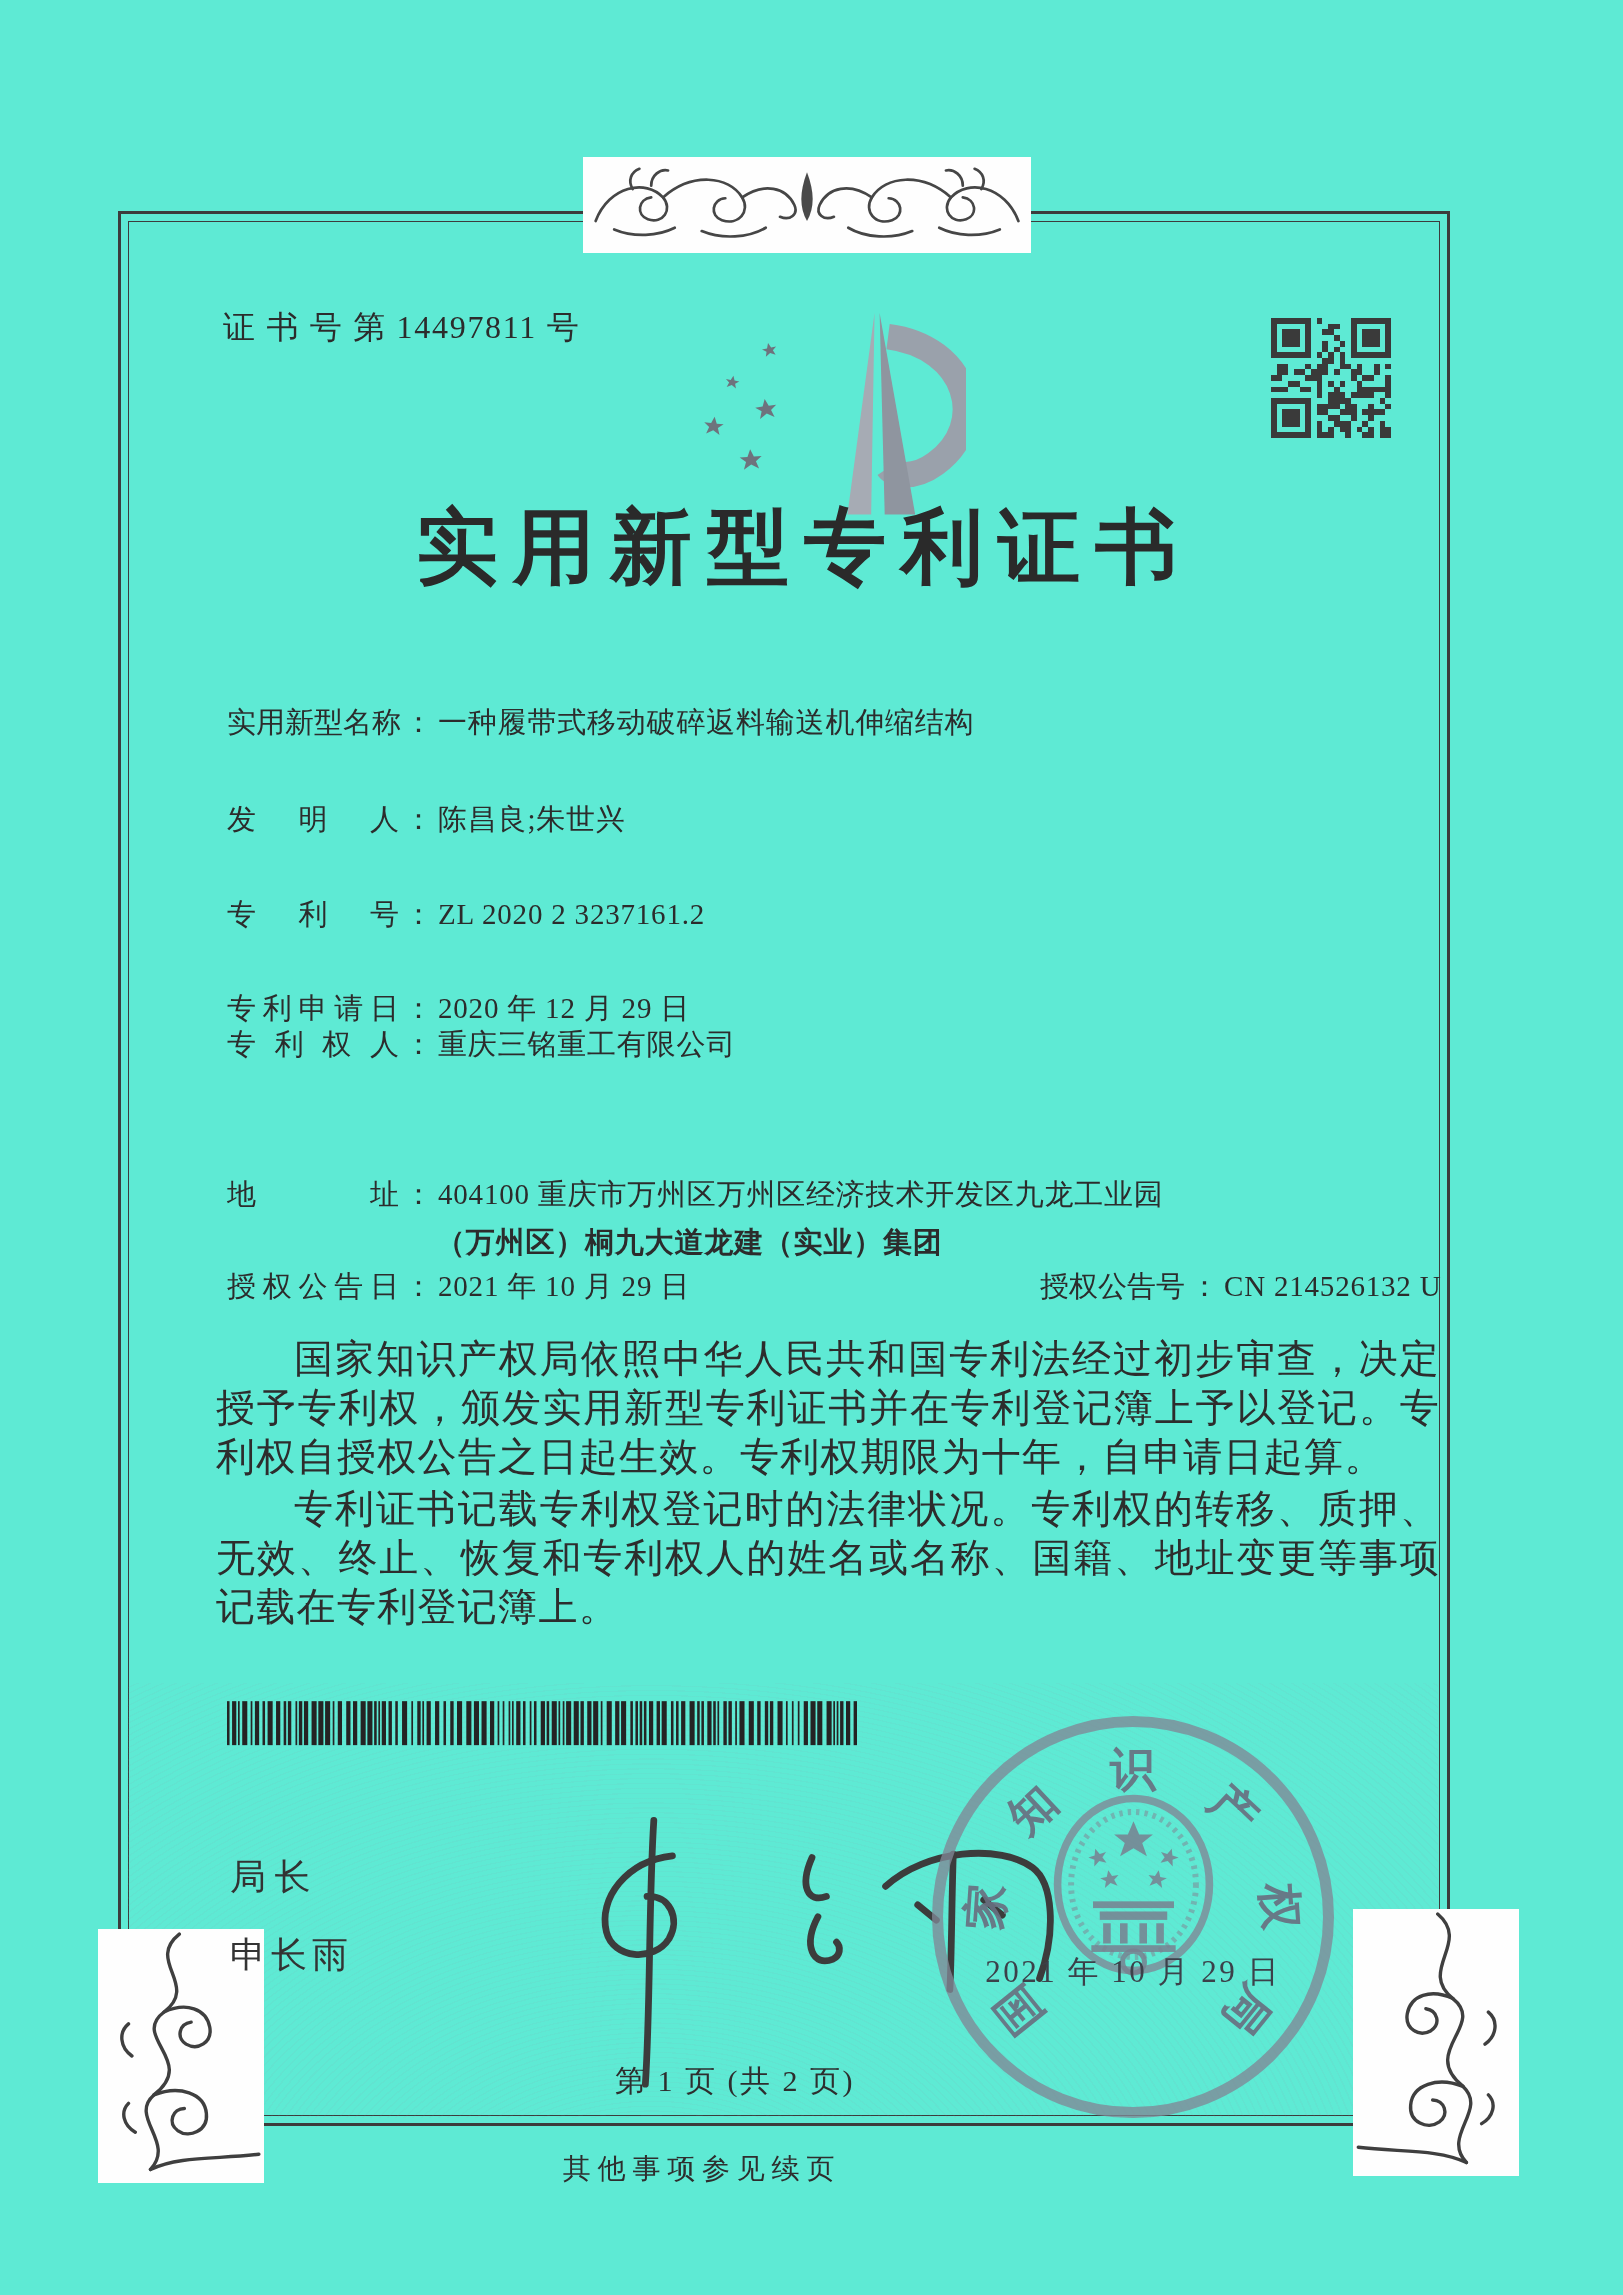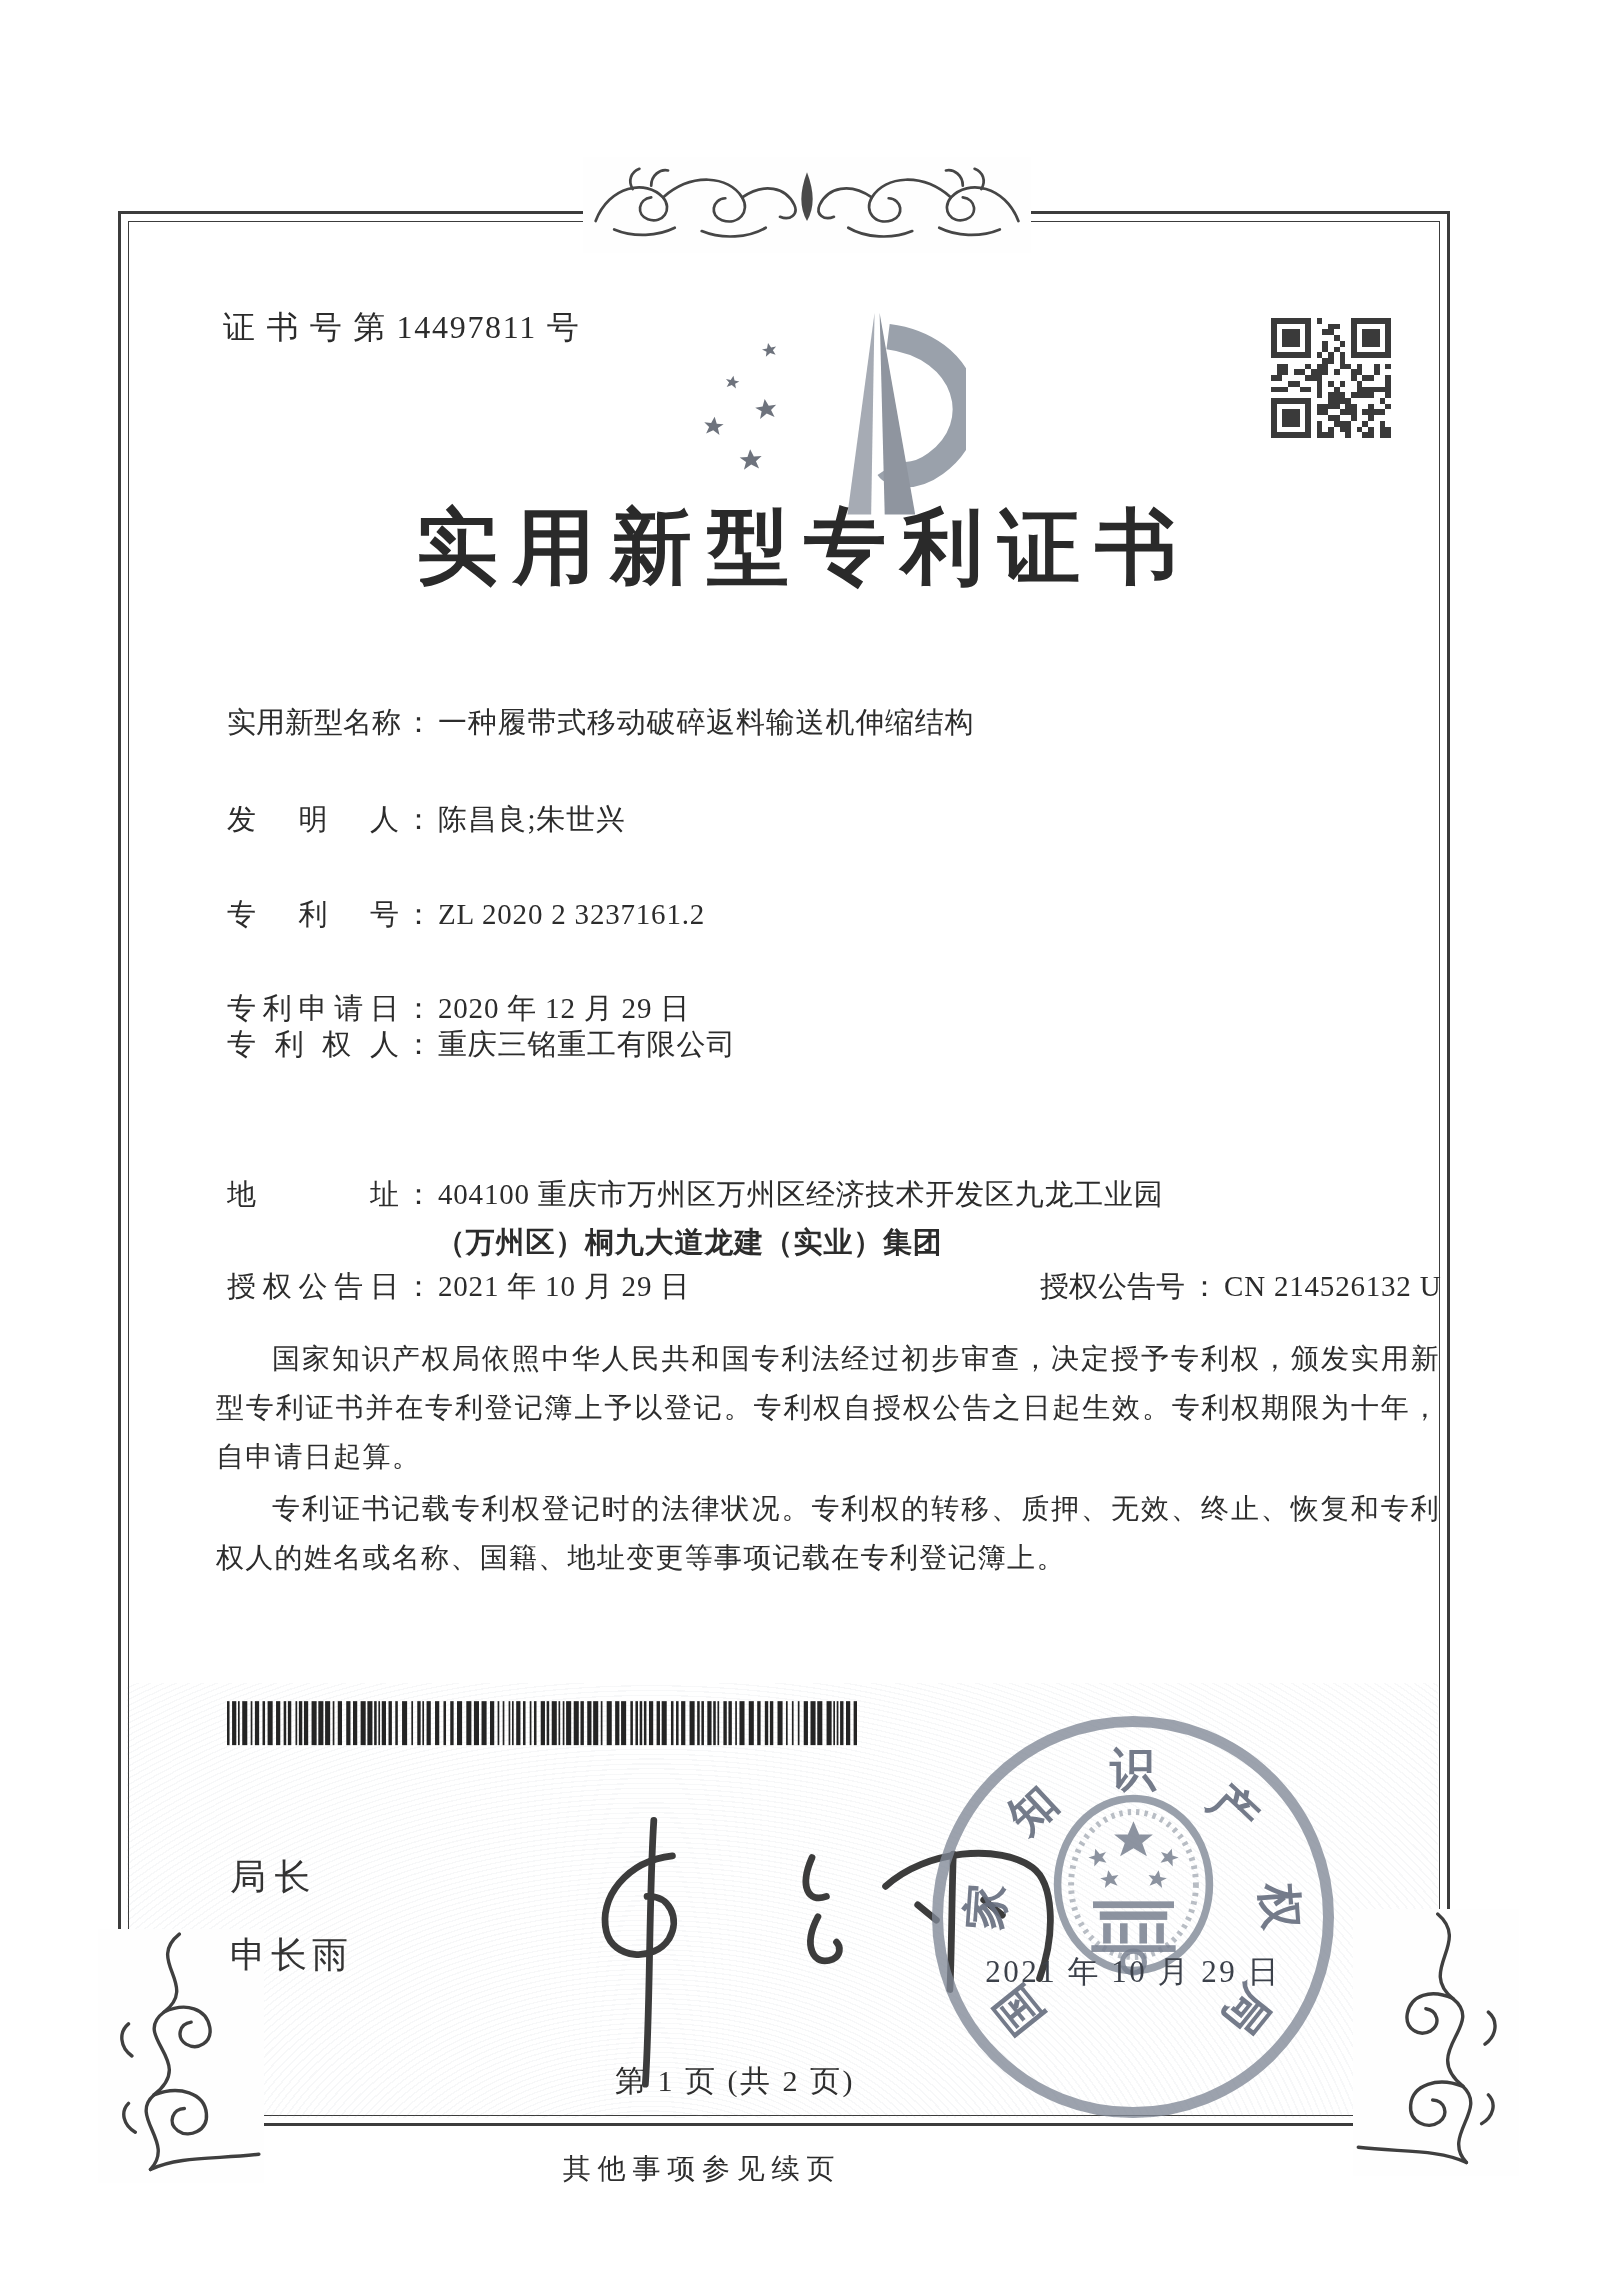--- a/index.html
+++ b/index.html
@@ -1,35 +1,35 @@
 <!DOCTYPE html>
 <html style="font-size:13.5px"><head>
 <meta charset="utf-8">
 <style>
   html,body{margin:0;padding:0;background:#e9e9e9;}
-  .page{position:relative;width:1623px;height:2295px;background:#ffffff;overflow:hidden;
+  .page{position:relative;width:1623px;height:2295px;background:#5eead4;overflow:hidden;
         font-family:"Liberation Serif","DejaVu Serif",serif;color:#2f2f2f;}
   
   .frame-outer{position:absolute;left:118px;top:211px;width:1326px;height:1909px;
                border:3.4px solid #3c3c3c;}
   .frame-inner{position:absolute;left:6.8px;top:6.8px;right:6.8px;bottom:6.8px;border:1.7px solid #3c3c3c;}
   .texture{position:absolute;left:127px;top:1683px;width:1311px;height:435px;
            background:repeating-radial-gradient(ellipse at 40% 130%,rgba(140,150,165,.07) 0 1.7px,transparent 1.7px 6.8px);
            pointer-events:none;}
   .orn{position:absolute;background:#fefefe;}
   .cert-no{position:absolute;left:223px;top:306px;font-size:32px;letter-spacing:1.7px;color:#2c2c2c;}
   .title{position:absolute;left:118px;top:493px;width:1332px;text-align:center;
          font-size:82px;font-weight:700;letter-spacing:15px;color:#2a2a2a;padding-left:20px;}
   .frow{position:absolute;left:227px;font-size:29px;white-space:nowrap;color:#2c2c2c;}
   .flabel{display:inline-block;width:172px;text-align:justify;text-align-last:justify;vertical-align:top;}
   .colon{display:inline-block;margin:0 5px 0 5px;}
   .fvalue{letter-spacing:0.8px;}
   .addr2{position:absolute;left:436px;top:1223px;font-size:29px;letter-spacing:0.8px;color:#2c2c2c;font-weight:bold;}
   .grant2{position:absolute;left:813px;top:0;font-size:29px;white-space:nowrap;}
-  .paras{position:absolute;left:216px;top:1334px;width:1224px;font-size:28px;line-height:49px;
+  .paras{position:absolute;left:216px;top:1334px;width:1224px;font-size:39px;line-height:49px;
          text-align:justify;letter-spacing:1.3px;color:#2d2d2d;}
   .paras p{margin:0 0 3.4px 0;text-indent:2em;}
   .director-title{position:absolute;left:230px;top:1853px;font-size:36px;letter-spacing:8.5px;color:#333;}
   .director-name{position:absolute;left:230px;top:1931px;font-size:36px;letter-spacing:5px;color:#333;}
   .pageno{position:absolute;left:473px;top:2061px;width:524px;text-align:center;font-size:30px;
           letter-spacing:2.5px;color:#2e2e2e;}
   .note{position:absolute;left:440px;top:2150px;width:524px;text-align:center;font-size:28px;
         letter-spacing:6.8px;color:#2e2e2e;}
   
   .seal{position:absolute;left:932px;top:1716px;width:402px;height:402px;}

